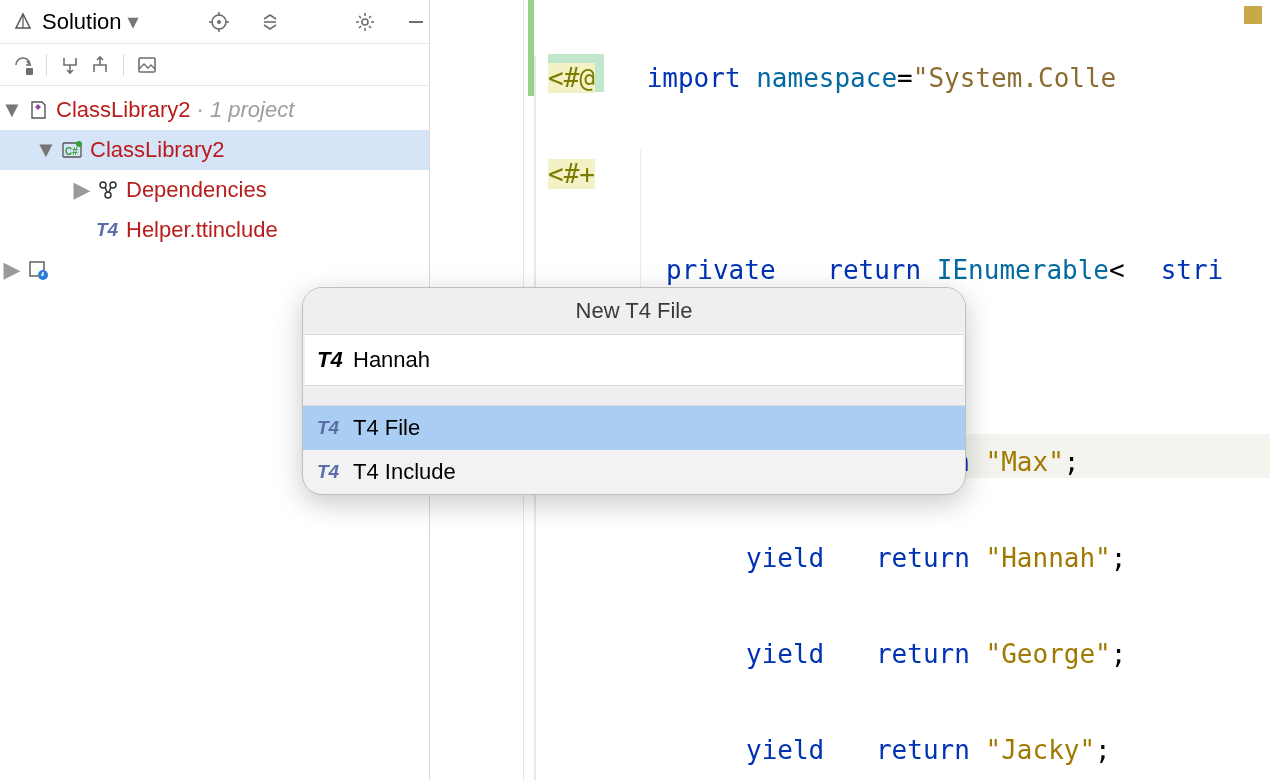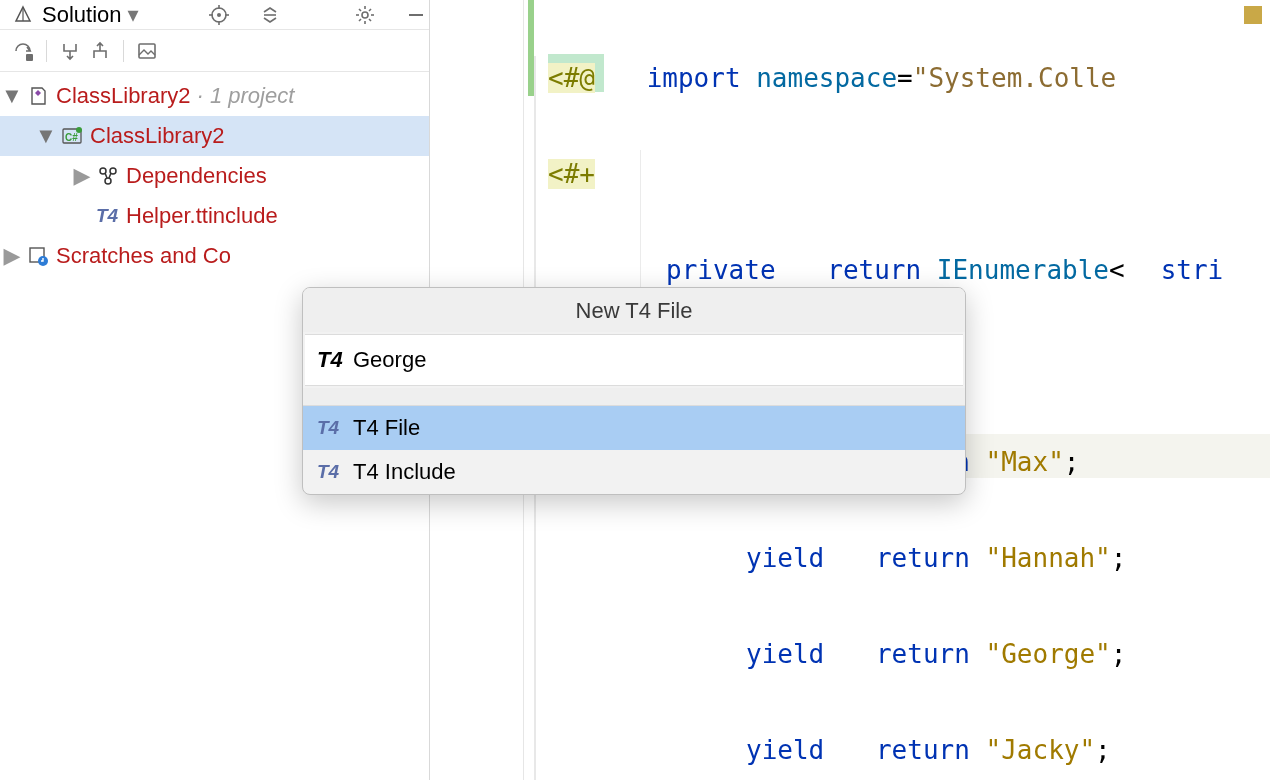--- a/index.html
+++ b/index.html
@@ -18,21 +18,21 @@
       width: 430px;
       min-width: 430px;
       border-right: 1px solid #d9d9d9;
       background: #fff;
       display: flex;
       flex-direction: column;
     }
     .side-toolbar {
       display: flex;
       align-items: center;
-      height: 30px;
+      height: 44px;
       border-bottom: 1px solid #e6e6e6;
       padding: 11px 10px;
       gap: 32px;
     }
     .sol-label {
       display: flex;
       align-items: center;
       gap: 6px;
       font-size: 22px;
       color: #000;
@@ -156,21 +156,21 @@
     }
 
     
     .popup {
       position:absolute;
       left:302px;
       top:287px;
       width:664px;
       background:#f2f2f2;
       border:1px solid #bfbfbf;
-      border-radius:8px;
+      border-radius:20px;
       box-shadow: 0 8px 28px rgba(0,0,0,0.22);
       z-index:50;
       overflow:hidden;
     }
     .popup-title{
       text-align:center;
       font-size:22px;
       padding:10px 0 8px;
       color:#3a3a3a;
       background:#efefef;
@@ -348,21 +348,20 @@
 
     <div class="tree-row indent0">
       <span class="tree-arrow" style="color:#9a9a9a;">▶</span>
       <span class="tree-ic">
         <svg width="22" height="22" viewBox="0 0 22 22">
             <rect x="3" y="3" width="14" height="14" fill="none" stroke="#555" stroke-width="1.4"></rect>
             <circle cx="16" cy="16" r="5" fill="#2d7cd6"></circle>
             <path d="M14 16 L16 16 L16 13" stroke="#fff" stroke-width="1.4" fill="none"></path>
           </svg>
       </span>
-      <span class="tree-label">Scratches and Co</span>
     </div>
   </div>
 </div>
 
 <div class="editor">
   <div class="gutter"></div>
   <div class="green-strip"></div>
   <div class="fold-line"></div>
   <div class="fold-line2"></div>
   <div class="top-right-marker"></div>
@@ -378,21 +377,21 @@
 <div><span class="indent-code2"></span><span class="tok-kw">yield</span> <span class="tok-kw">return</span> <span class="tok-yel">"Hannah"</span><span>;</span></div>
 <div><span class="indent-code2"></span><span class="tok-kw">yield</span> <span class="tok-kw">return</span> <span class="tok-yel">"George"</span><span>;</span></div>
 <div><span class="indent-code2"></span><span class="tok-kw">yield</span> <span class="tok-kw">return</span> <span class="tok-yel">"Jacky"</span><span>;</span></div>
   </div>
 </div>
 
 <div class="popup">
   <div class="popup-title">New T4 File</div>
   <div class="popup-input">
     <span class="t4-badge">T4</span>
-    <span>George</span>
+    <span>Hannah</span>
   </div>
   <div class="popup-gap"></div>
   <div class="popup-item sel">
     <span class="t4-badge">T4</span>
     <span>T4 File</span>
   </div>
   <div class="popup-item">
     <span class="t4-badge">T4</span>
     <span>T4 Include</span>
   </div>

